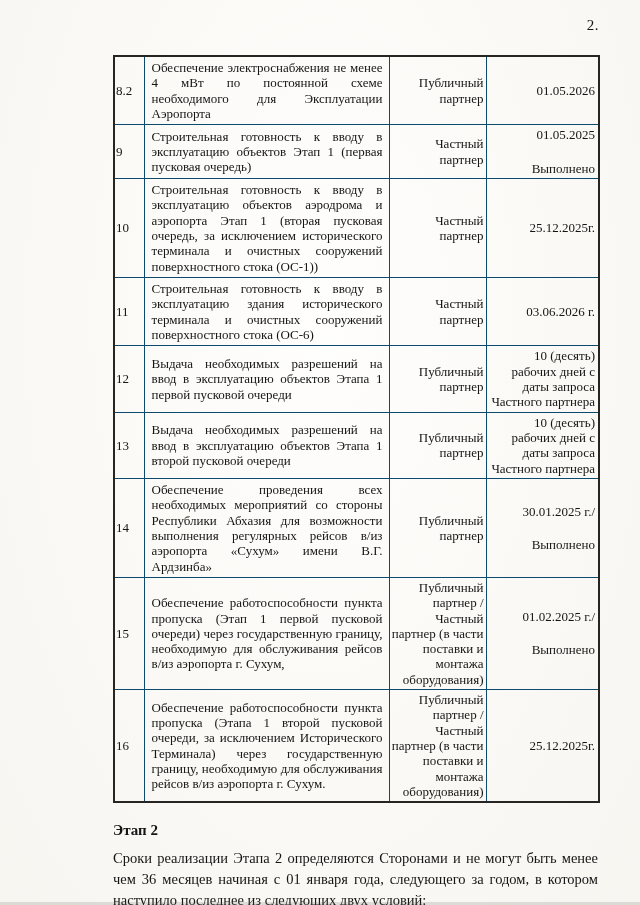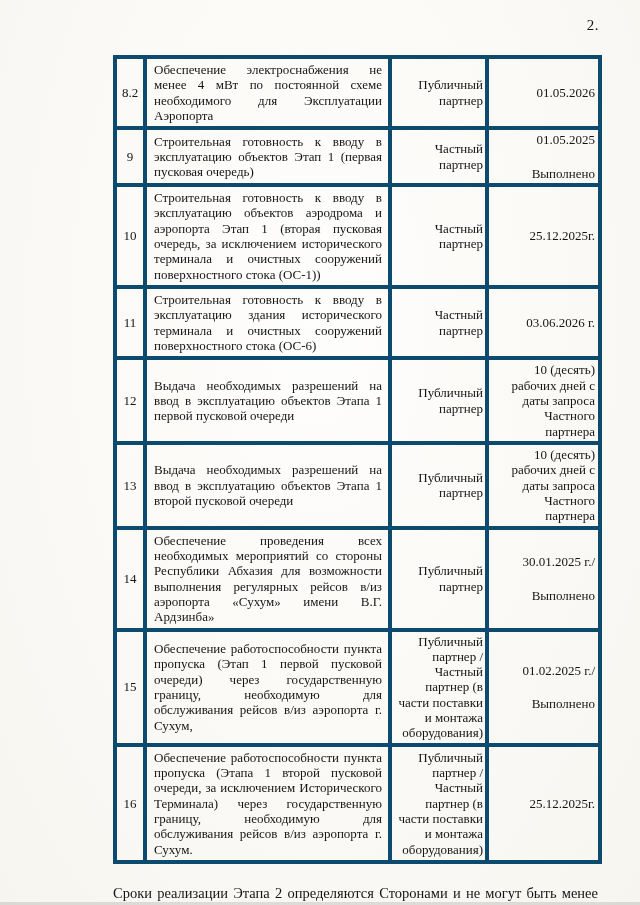--- a/index.html
+++ b/index.html
@@ -31,26 +31,26 @@
   }
   table.milestones {
     border-collapse: collapse;
     table-layout: fixed;
     width: 485px;
     font-size: 13px;
     line-height: 1.18;
     border: 2px solid #262522;
   }
   table.milestones td {
-    border: 4px solid #0c4a6e;
+    border: 1px solid #0c4a6e;
     vertical-align: middle;
     overflow: hidden;
   }
   .cell-num {
-    text-align: center;
+    text-align: left;
     padding: 2px 1px;
   }
   .cell-desc {
     text-align: justify;
     padding: 3px 6px 3px 7px;
   }
   .cell-partner {
     text-align: right;
     padding: 2px 2px;
   }
@@ -170,19 +170,20 @@
           <td class="cell-desc">Обеспечение работоспособности пункта пропуска (Этапа 1 второй пусковой очереди, за исключением Исторического Терминала) через государственную границу, необходимую для обслуживания рейсов в/из аэропорта г. Сухум.</td>
           <td class="cell-partner">Публичный партнер / Частный партнер (в части поставки и монтажа оборудования)</td>
           <td class="cell-deadline">
             <div>25.12.2025г.</div>
           </td>
         </tr>
       </tbody>
   </table>
 
   <div class="stage2">
+    <div class="stage2-heading">Этап 2</div>
     <p class="stage2-paragraph">Сроки реализации Этапа 2 определяются Сторонами и не могут быть менее чем 36 месяцев начиная с 01 января года, следующего за годом, в котором наступило последнее из следующих двух условий:</p>
 
   </div>
 
 </div>
 
 <div class="scan-edge"></div>
 
 </body></html>

